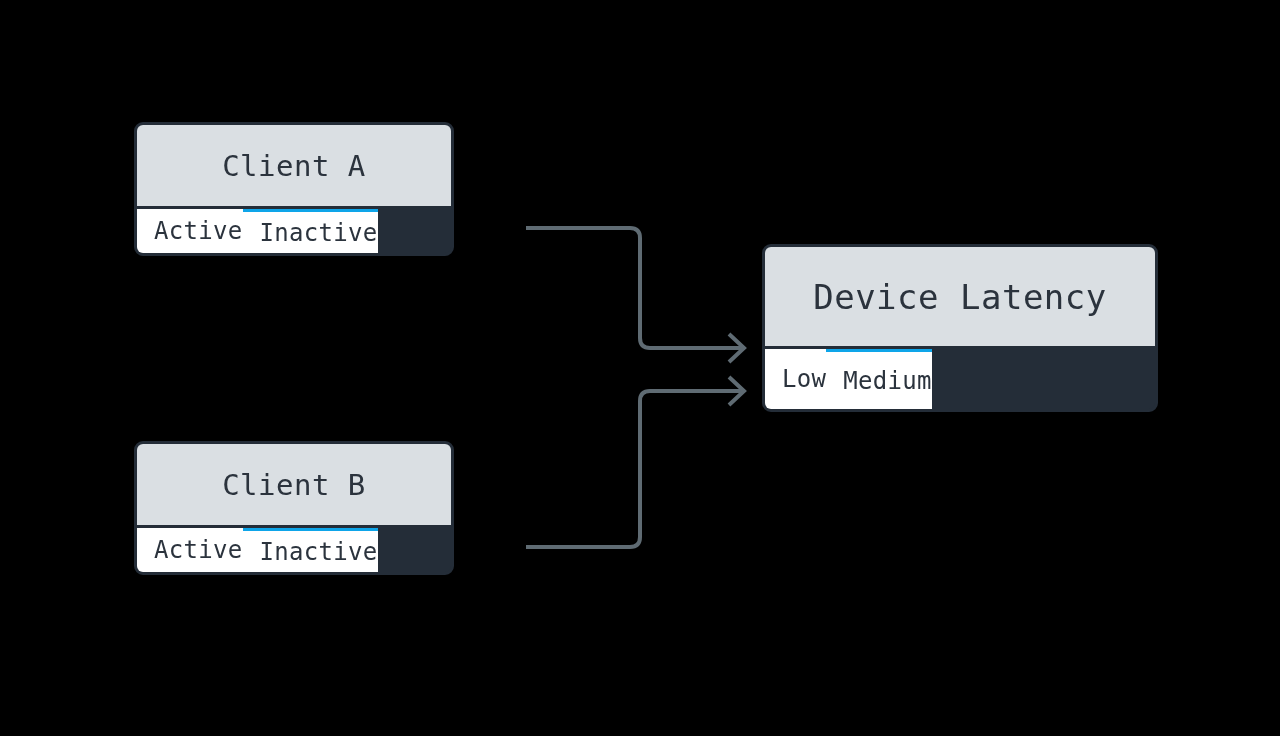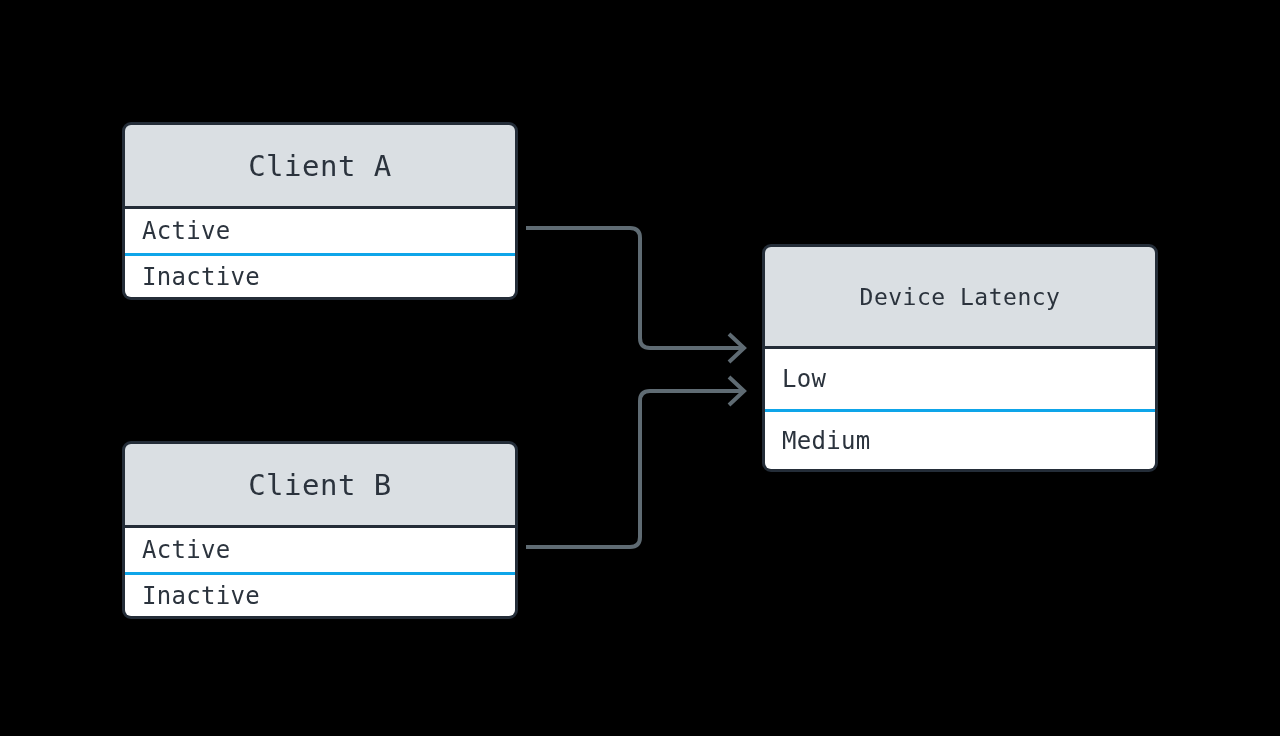--- a/index.html
+++ b/index.html
@@ -49,61 +49,61 @@
     text-align: center;
     display: flex;
     align-items: center;
     justify-content: center;
     letter-spacing: 0.5px;
     border-bottom: 3px solid #242d38;
   }
 
   .entity-rows {
     display: flex;
-    flex-direction: column;
+    flex-direction: row;
   }
 
   .entity-row {
     box-sizing: border-box;
     background: #ffffff;
     color: #2b333d;
     display: flex;
     align-items: center;
     padding-left: 17px;
     letter-spacing: 0.3px;
   }
   .entity-row + .entity-row {
     border-top: 3px solid #0ea5e9;
   }
 
   
   .client-box {
-    left: 122px;
-    width: 396px;
+    left: 134px;
+    width: 320px;
   }
   .client-box .entity-header {
     height: 84px;
     font-size: 29px;
   }
   .client-box .entity-row {
     height: 44px;
     font-size: 24px;
   }
 
   #entity-client-a { top: 122px; }
   #entity-client-b { top: 441px; }
 
   #entity-device-latency {
     left: 762px;
     top: 244px;
     width: 396px;
   }
   #entity-device-latency .entity-header {
     height: 102px;
-    font-size: 23px;
+    font-size: 34px;
   }
   #entity-device-latency .entity-row {
     height: 60px;
     font-size: 24px;
   }
 </style>
 </head>
 <body>
 
 <div id="canvas">

